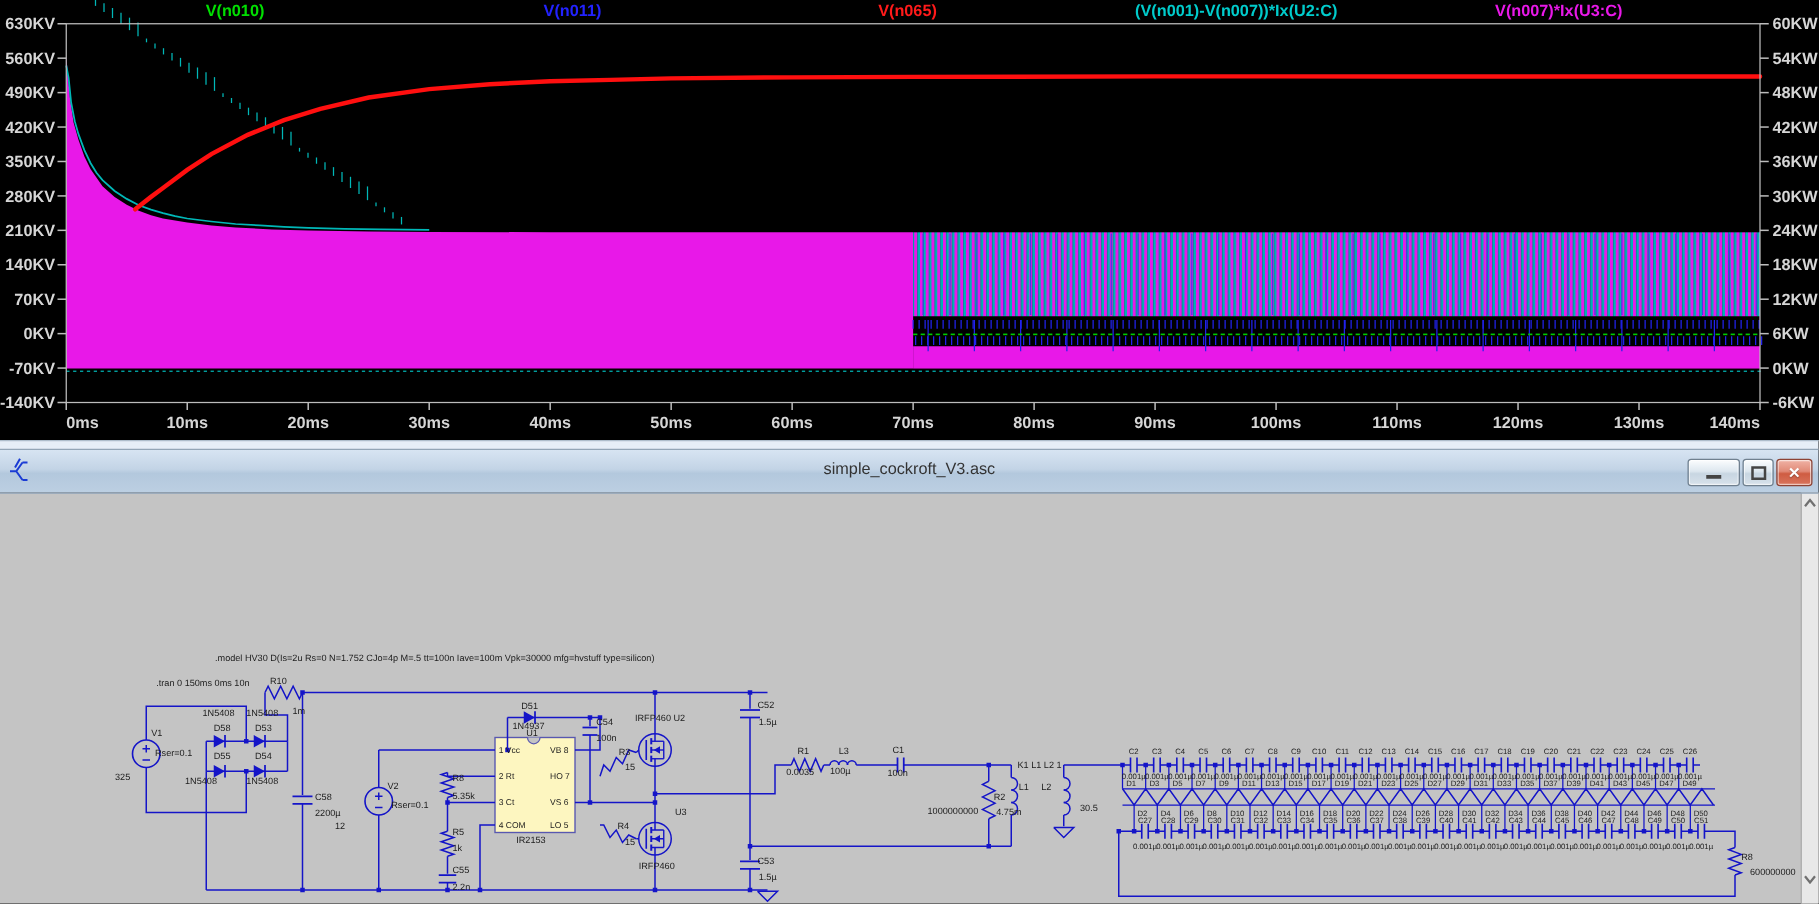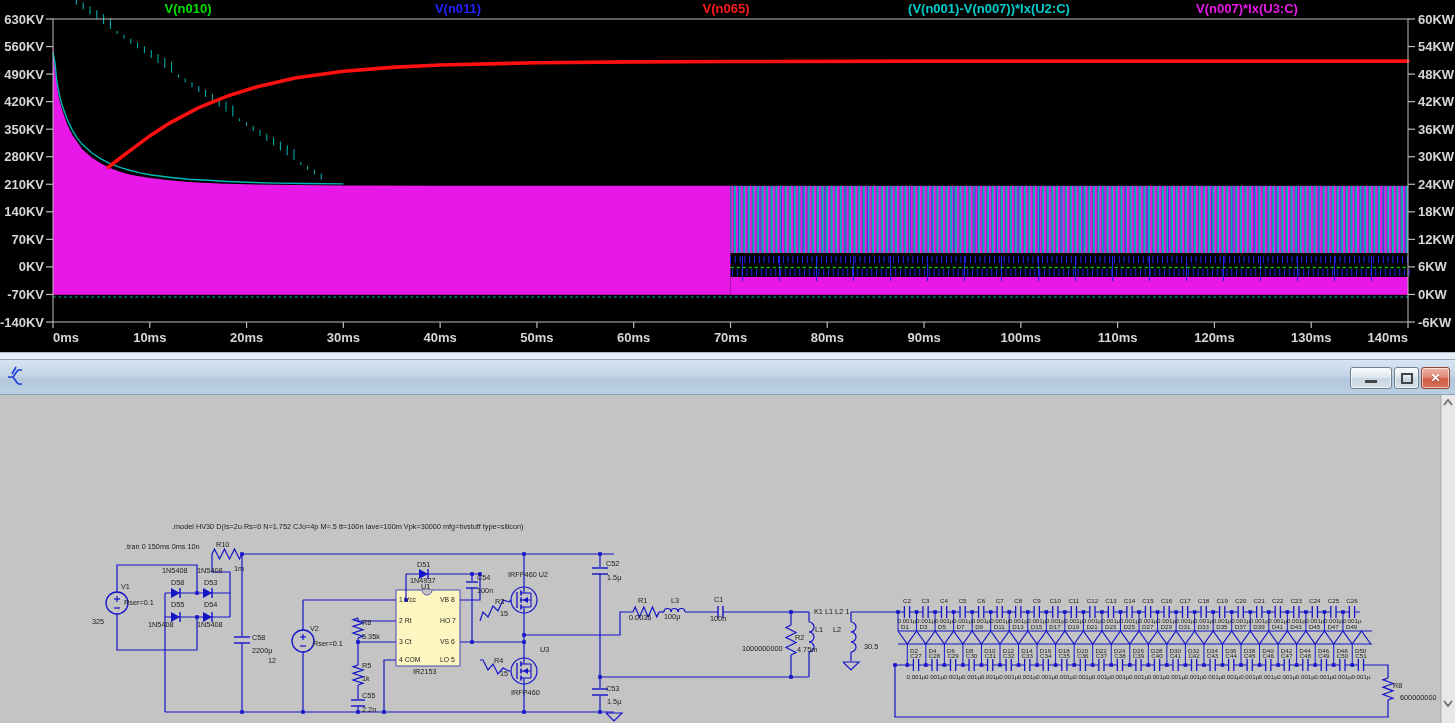--- a/index.html
+++ b/index.html
@@ -1492,20 +1492,21 @@
         <polyline points="1444,701 1448,706 1452,701" fill="none" stroke="#707070" stroke-width="1.8"></polyline>
       </g>
     </svg>
 
   <div id="schem-win">
     <div id="schem-strip"></div>
     <div id="titlebar">
       <svg id="app-icon" viewBox="0 0 20 24">
         <path d="M2 12 L7 12 M7 12 L12 5 M7 12 L12 19 M12 5 L16 5 M12 19 L16 19 M10 2 L6 9" stroke="#1a3bd4" stroke-width="1.6" fill="none"></path>
       </svg>
+      <div id="win-title">simple_cockroft_V3.asc</div>
       <div id="win-buttons">
         <div class="wbtn min">
             <div class="glyph-min"></div>
           </div>
         <div class="wbtn restore">
             <div class="glyph-restore"></div>
           </div>
         <div class="wbtn close">
             <div class="glyph-close">✕</div>
           </div>

